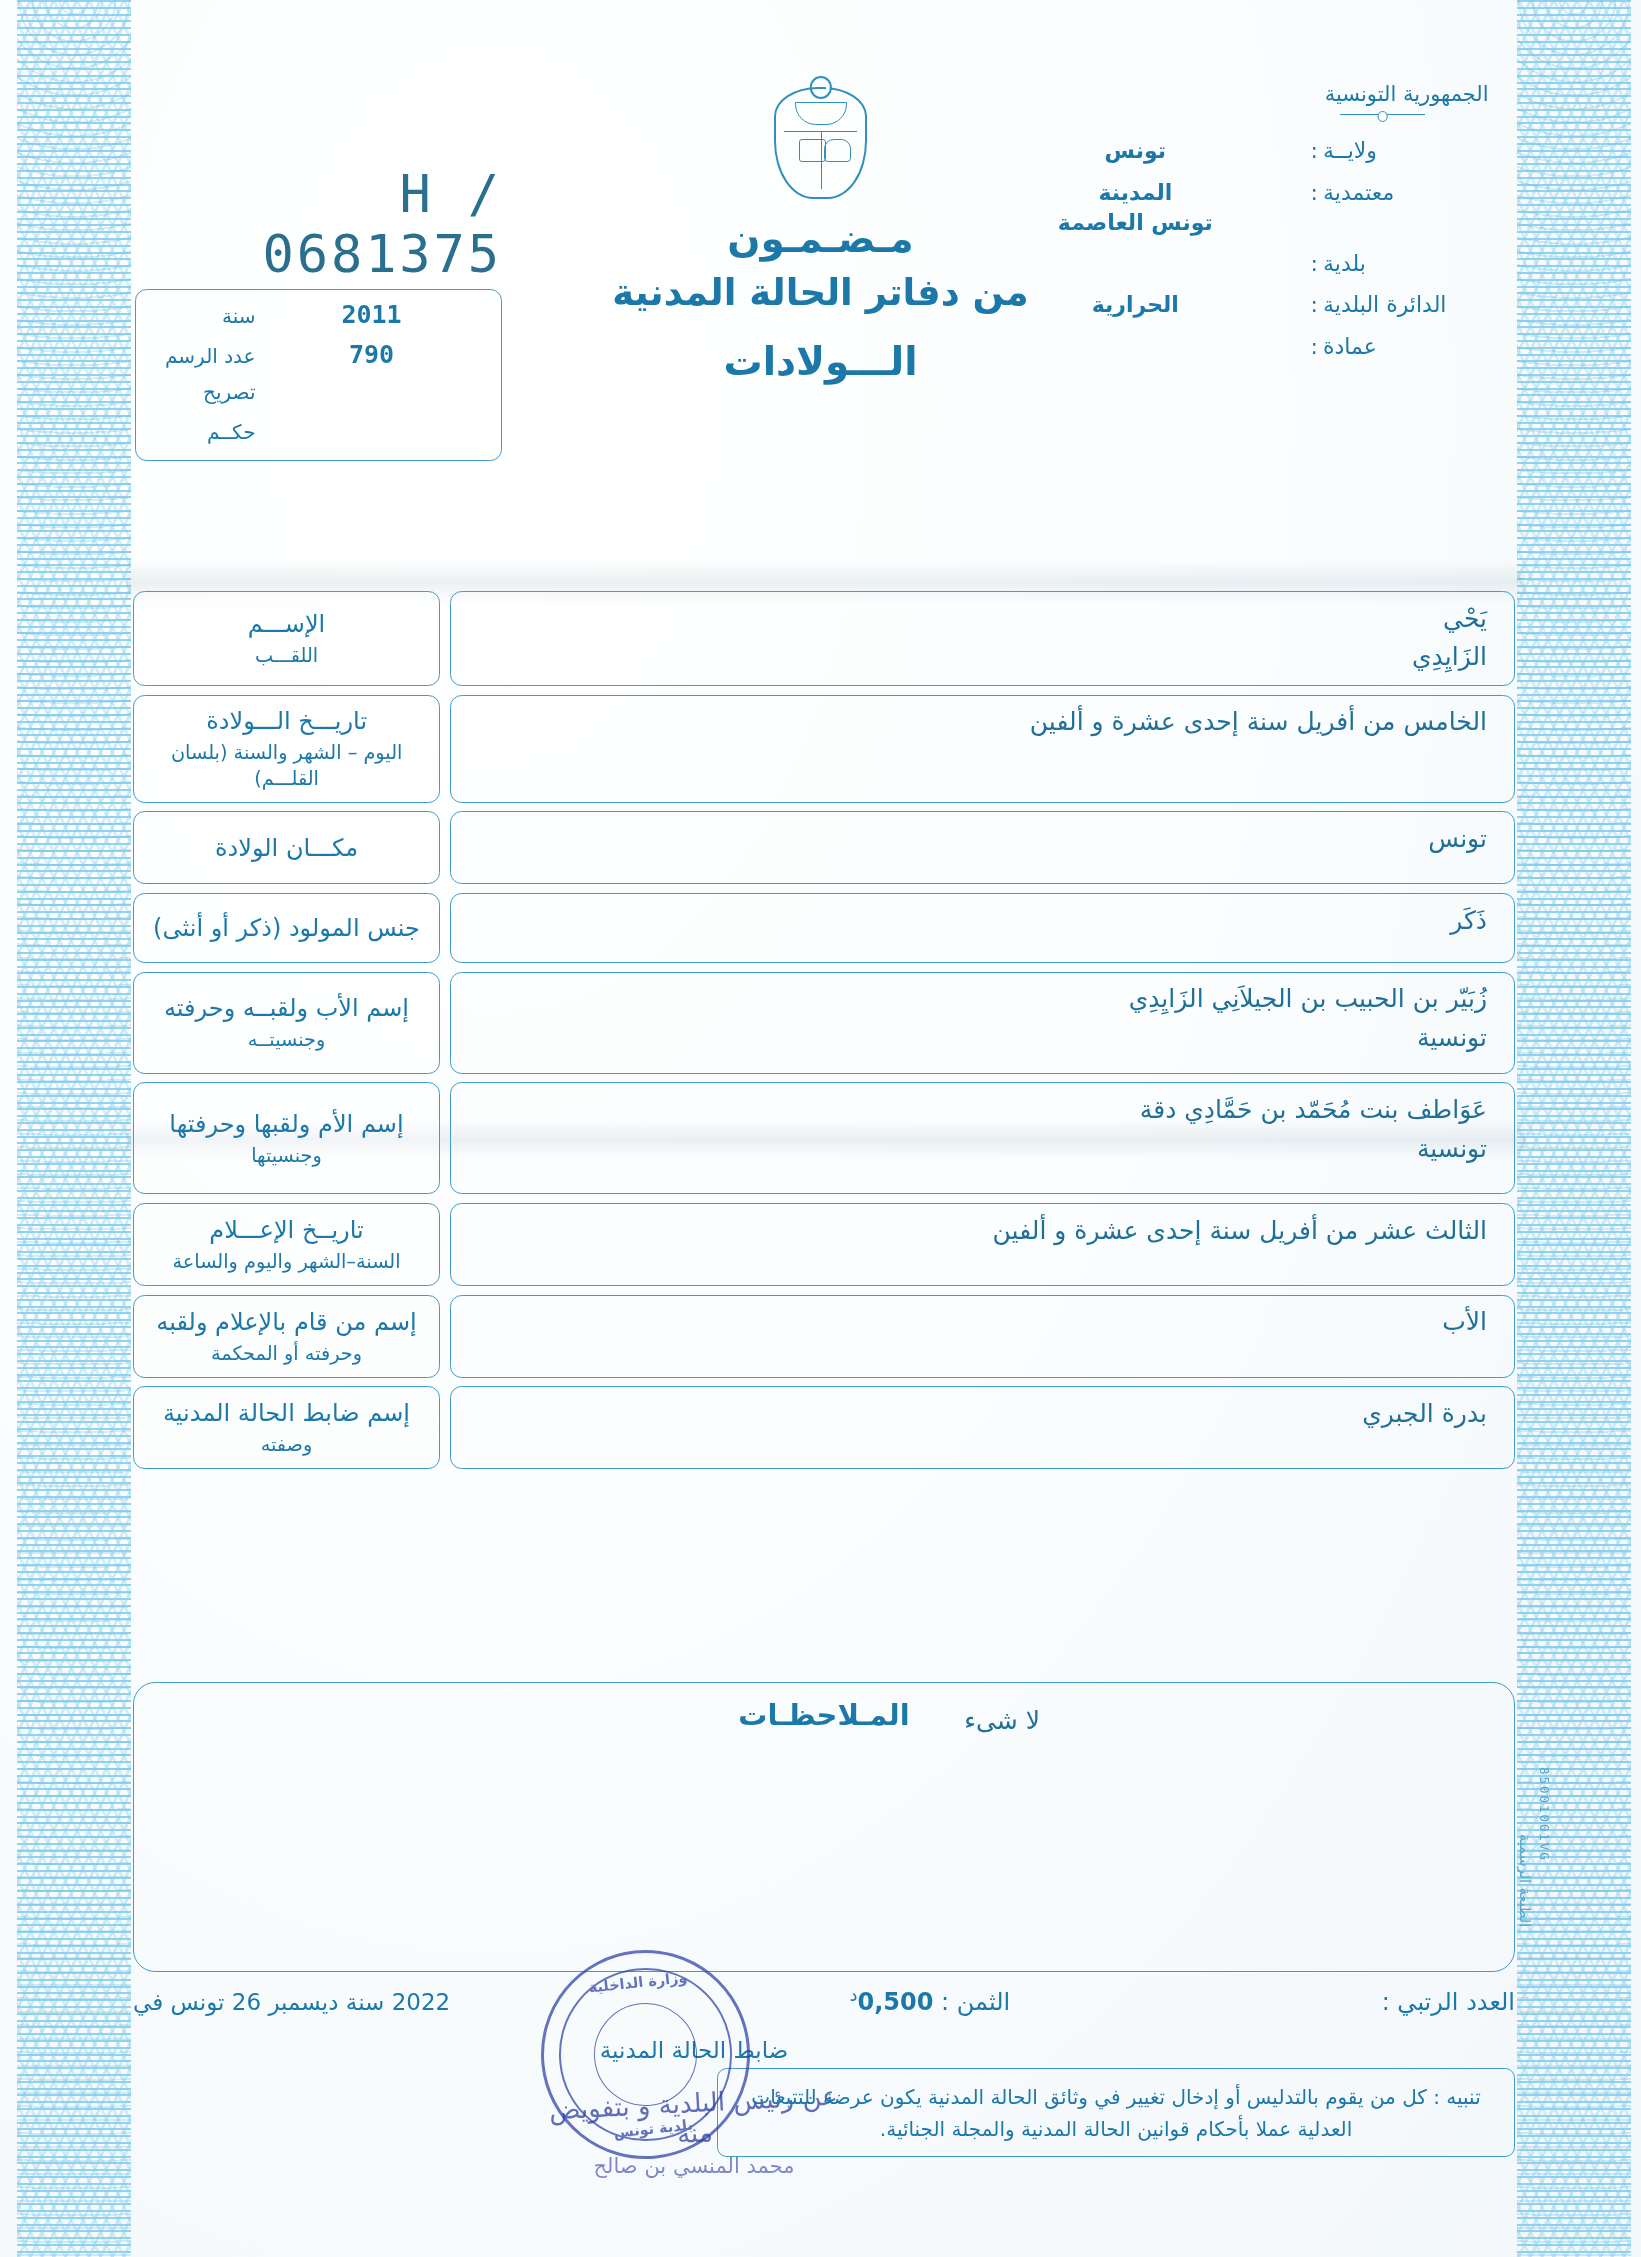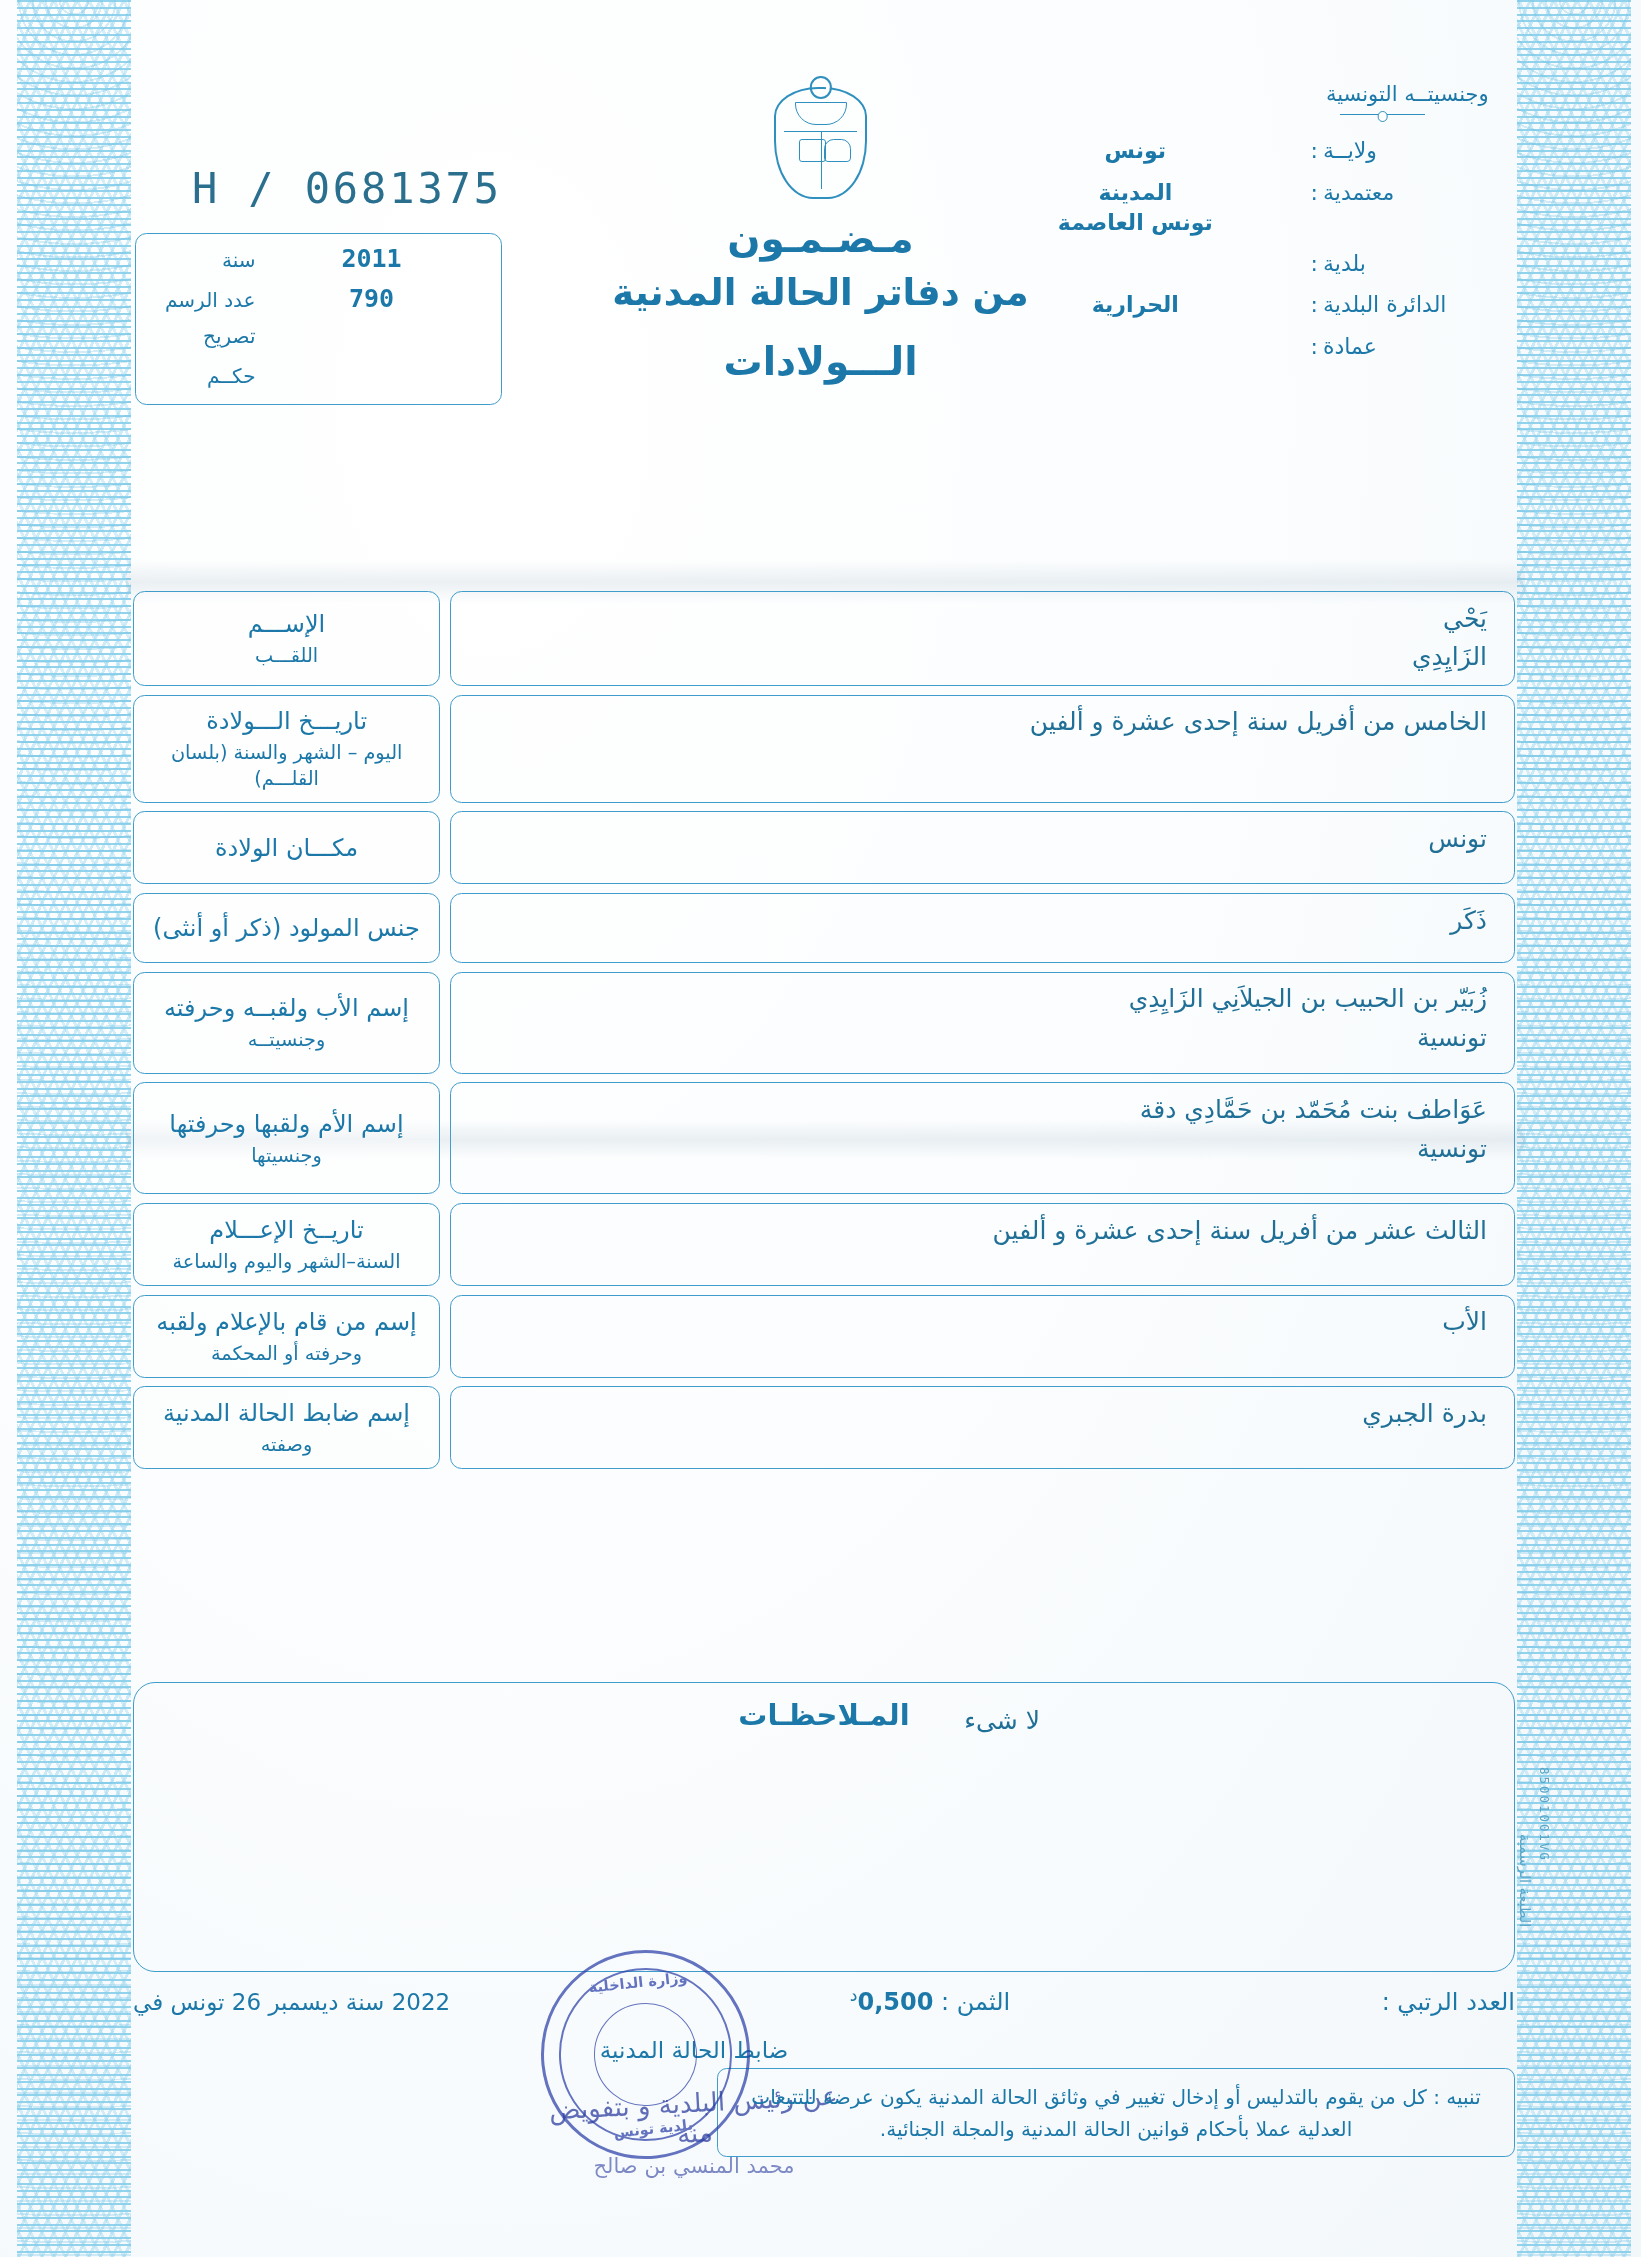--- a/index.html
+++ b/index.html
@@ -211,24 +211,24 @@
 
   
   .serial-wrap {
     position: absolute;
     left: 0;
     top: 83px;
     width: 367px;
   }
   .serial-no {
     font-family: "DejaVu Sans Mono", "Liberation Mono", monospace;
-    font-size: 42px;
+    font-size: 52px;
     letter-spacing: 2.9px;
     color: #2b6f8f;
-    margin-bottom: 20px;
+    margin-bottom: 5px;
     margin-left: 11.6px;
   }
   .serial-box {
     border: 1.9px solid #3f9ccb;
     border-radius: 11.6px;
     height: 172px;
     position: relative;
     padding: 9.7px 13.5px;
     box-sizing: border-box;
   }
@@ -509,21 +509,21 @@
         <div class="vrule"></div>
         <div class="scale"></div>
         <div class="lion"></div>
       </div>
       <div class="title-1">مـضـمـون</div>
       <div class="title-2">من دفاتر الحالة المدنية</div>
       <div class="title-3">الـــولادات</div>
     </div>
 
     <div class="hdr-right">
-      <div class="country">وجنسيتــه التونسية</div>
+      <div class="country">الجمهورية التونسية</div>
       <div class="country-rule"></div>
 
       <div class="kv">
         <div class="k">ولايــة</div>
         <div class="colon">:</div>
         <div class="v">تونس</div>
       </div>
       <div class="kv">
         <div class="k">معتمدية</div>
         <div class="colon">:</div>

